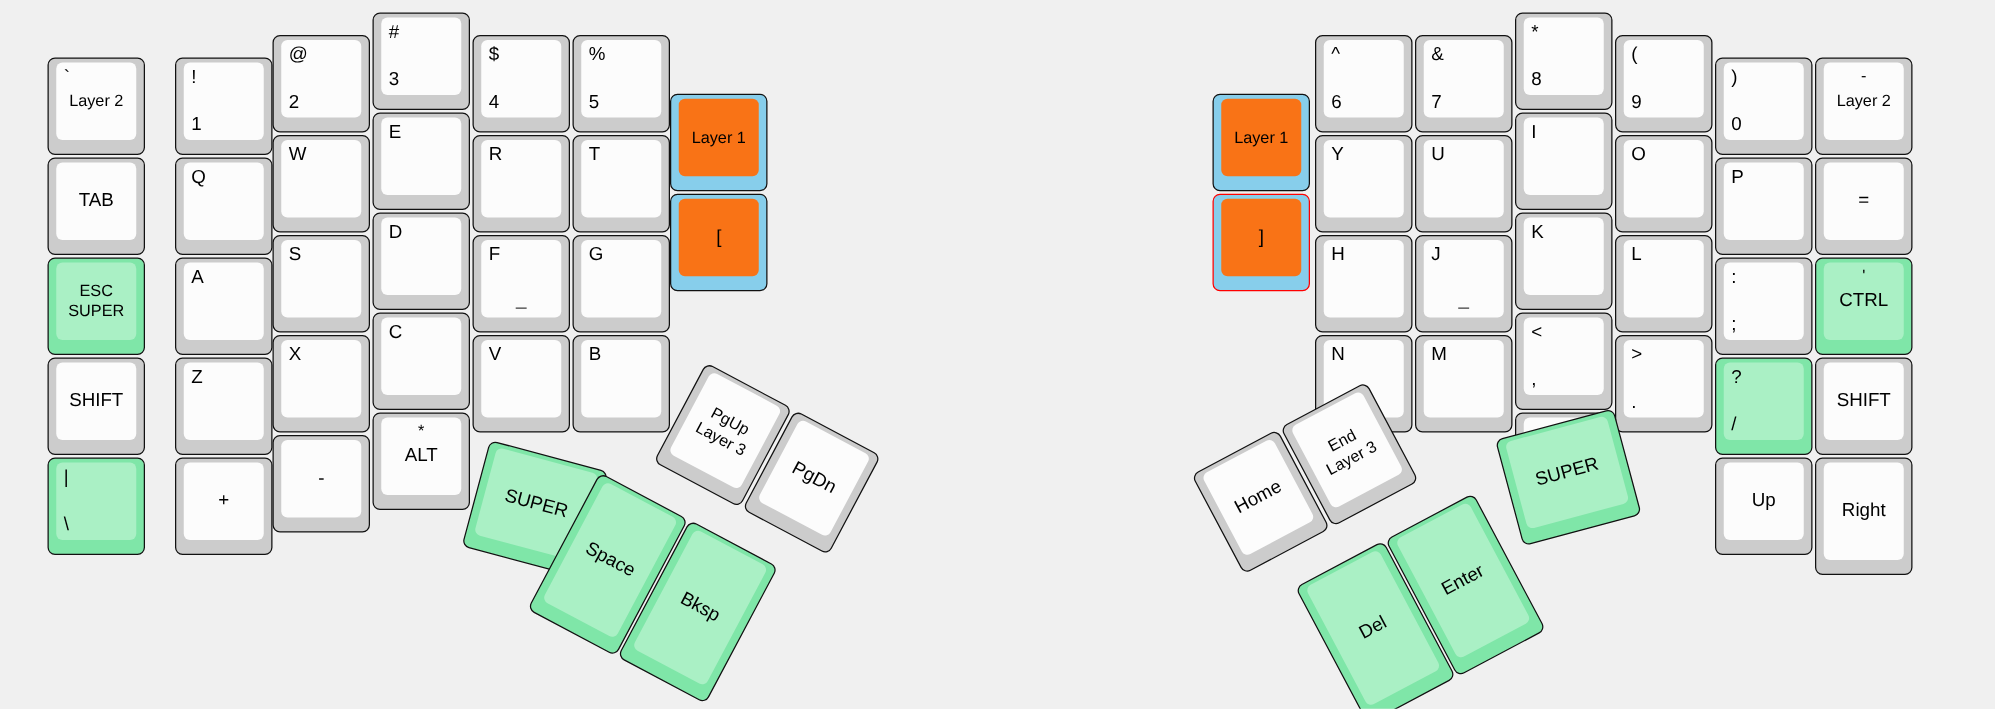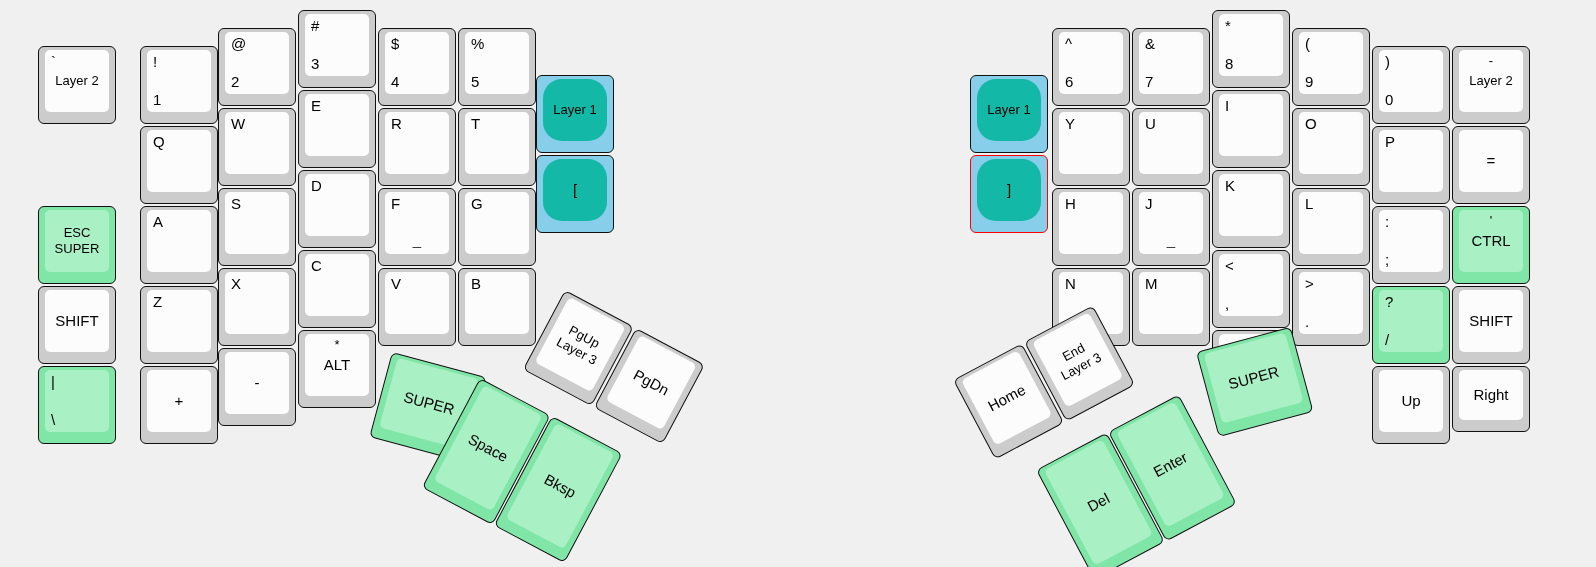--- a/index.html
+++ b/index.html
@@ -27,21 +27,21 @@
     position:absolute;
     left:6px; top:3px; right:6px; bottom:11px;
     box-sizing:border-box;
     background:#fcfcfc;
     border-radius:5px;
     overflow:hidden;
   }
   .key.green{ background:#7fe6a8; }
   .key.green > .cap{ background:#aaf0c5; }
   .key.blue{ background:#87ceeb; }
-  .key.blue > .cap{ background:#14b8a6;border-radius:19px; }
+  .key.blue > .cap{ background:#f97316; }
   .key.sel{ border-color:#ff0000; }
 
   
   .lg{
     position:absolute;
     color:#000;
     line-height:1.05;
     white-space:pre;
     font-size:15px;
   }
@@ -56,20 +56,25 @@
 </head>
 <body>
 
 <div id="board">
     <div class="key" style="left: 38px; top: 46px; width: 78px; height: 78px;">
       <div class="cap">
         <div class="lg tl">`</div>
         <div class="lg cc small">Layer 2</div>
       </div>
     </div>
+    <div class="key" style="left: 38px; top: 126px; width: 78px; height: 78px;">
+      <div class="cap">
+        <div class="lg cc">TAB</div>
+      </div>
+    </div>
     <div class="key green" style="left: 38px; top: 206px; width: 78px; height: 78px;">
       <div class="cap">
         <div class="lg cc two small">ESC
 SUPER</div>
       </div>
     </div>
     <div class="key" style="left: 38px; top: 286px; width: 78px; height: 78px;">
       <div class="cap">
         <div class="lg cc">SHIFT</div>
       </div>
@@ -383,21 +388,21 @@
       <div class="cap">
         <div class="lg tc">'</div>
         <div class="lg cc">CTRL</div>
       </div>
     </div>
     <div class="key" style="left: 1452px; top: 286px; width: 78px; height: 78px;">
       <div class="cap">
         <div class="lg cc">SHIFT</div>
       </div>
     </div>
-    <div class="key" style="left: 1452px; top: 366px; width: 78px; height: 66px;">
+    <div class="key" style="left: 1452px; top: 366px; width: 78px; height: 94px;">
       <div class="cap">
         <div class="lg cc">Right</div>
       </div>
     </div>
     <div class="key green" style="left: 1196px; top: 352px; width: 98px; height: 88px; transform: rotate(-15deg);">
       <div class="cap">
         <div class="lg cc">SUPER</div>
       </div>
     </div>
     <div class="key" style="left: 953px; top: 380px; width: 78px; height: 90px; transform: rotate(-28deg);">

